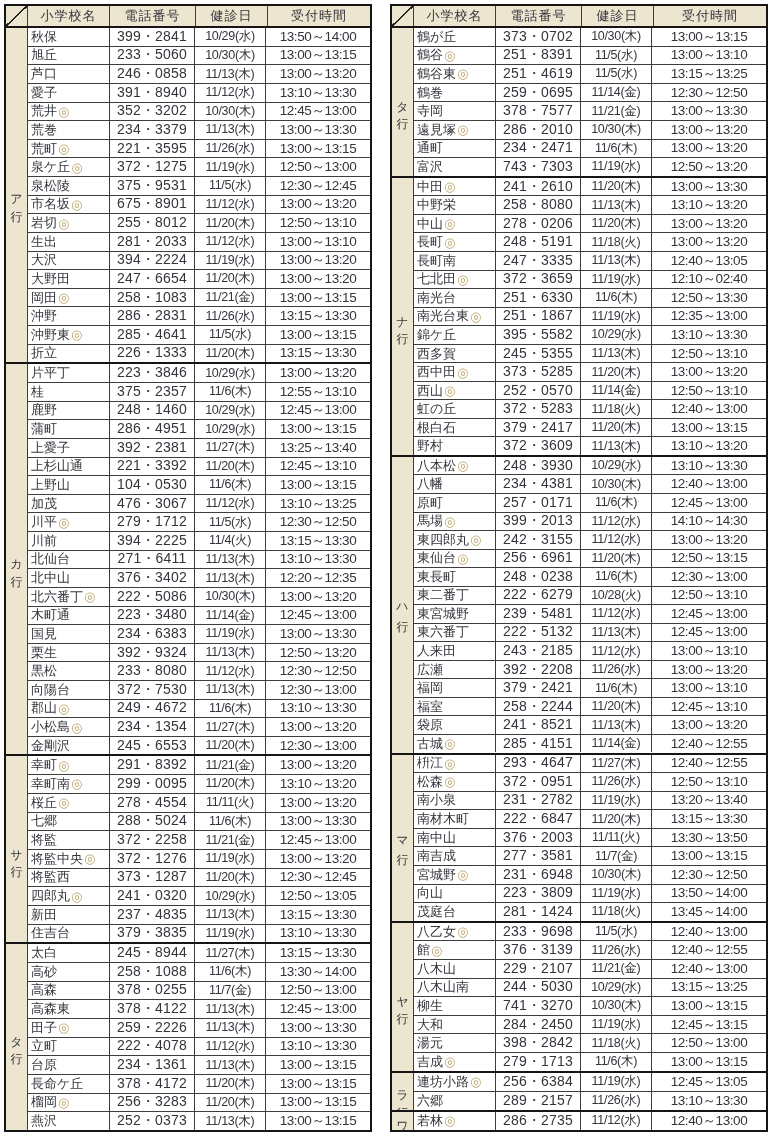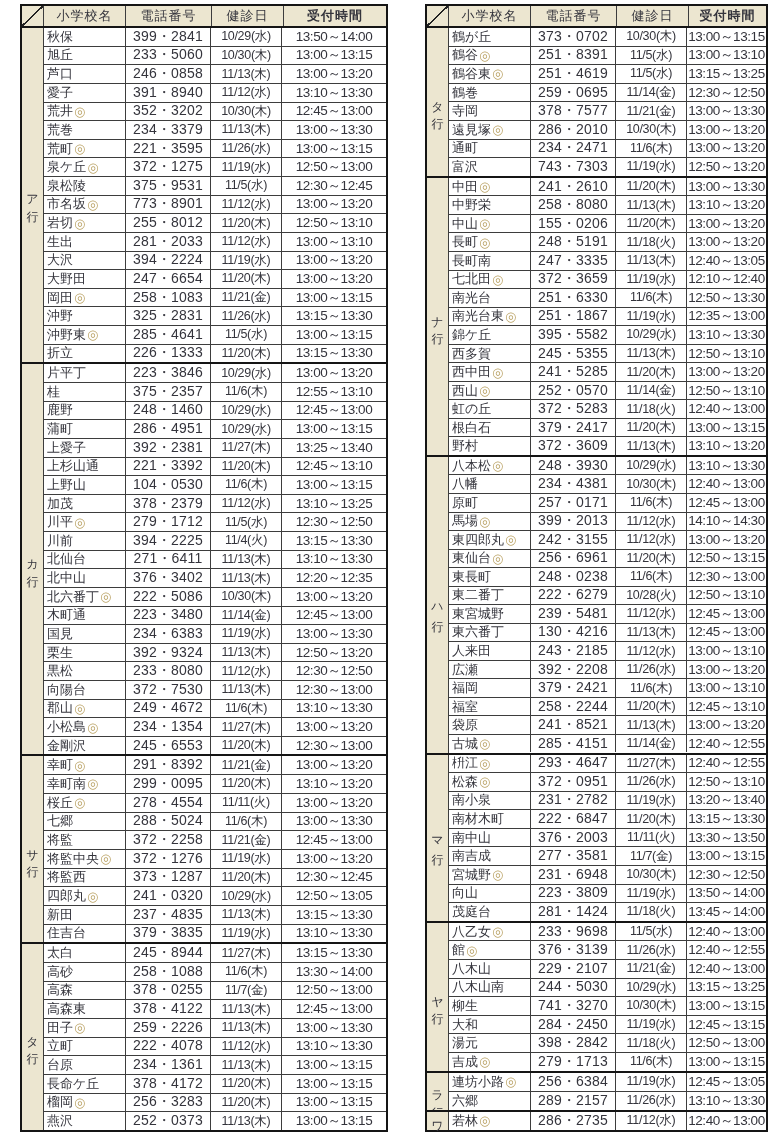--- a/index.html
+++ b/index.html
@@ -5,33 +5,33 @@
   :root{
     --beige:#ece6d0; --heavy:#151515; --light:#3d3d3d;
     --text:#34343c; --gold:#bca569; --bg:#ffffff;
   }
   html,body{margin:0;padding:0;}
   body{
     width:769px;height:1136px;background:var(--bg);
     font-family:"Liberation Sans","DejaVu Sans",sans-serif;
     color:var(--text);overflow:hidden;
   }
-  .page{display:flex;gap:37px;padding:4px 1px 4px 20px;box-sizing:border-box;height:1136px;}
+  .page{display:flex;gap:18px;padding:4px 1px 4px 4px;box-sizing:border-box;height:1136px;}
   .table{border:2px solid var(--heavy);display:flex;flex-direction:column;background:#fff;box-sizing:border-box;}
   .t0{width:368px;}
   .t1{flex:1;}
   .thead{display:flex;flex:0 0 20px;background:var(--beige);border-bottom:2px solid var(--heavy);align-items:stretch;}
   .corner{width:21px;flex:0 0 21px;border-right:1px solid var(--light);
     background-image:linear-gradient(to bottom right,transparent calc(50% - 0.8px),#222 calc(50% - 0.8px),#222 calc(50% + 0.8px),transparent calc(50% + 0.8px));}
   .th{display:flex;align-items:center;justify-content:center;font-size:13px;letter-spacing:1px;}
   .th + .th{border-left:1px solid var(--light);}
   .c-name{width:81px;flex:0 0 81px;}
   .c-phone{width:85px;flex:0 0 85px;}
   .c-date{width:71px;flex:0 0 71px;}
-  .c-time{flex:1;min-width:0;font-weight:bold;}
+  .c-time{flex:1;min-width:0;}
   .tbody{flex:1;display:flex;flex-direction:column;min-height:0;}
   .group{display:flex;min-height:0;flex-basis:0;}
   .group + .group{border-top:2px solid var(--heavy);}
   .glabel{width:21px;flex:0 0 21px;background:var(--beige);border-right:1px solid var(--light);
     display:flex;align-items:center;justify-content:center;}
   .vtext{writing-mode:vertical-rl;text-orientation:upright;font-size:12px;line-height:1;letter-spacing:2px;}
   .rows{flex:1;display:flex;flex-direction:column;min-width:0;}
   .row{flex:1;display:flex;min-height:0;}
   .row + .row{border-top:1px solid var(--light);}
   .cell{display:flex;align-items:center;justify-content:center;white-space:nowrap;overflow:hidden;box-sizing:border-box;}
@@ -133,21 +133,21 @@
               </div>
               <div class="cell phone">375・9531</div>
               <div class="cell date">11/5(水)</div>
               <div class="cell time">12:30～12:45</div>
             </div>
             <div class="row">
               <div class="cell name">
                 <span>市名坂</span>
                 <span class="mark">◎</span>
               </div>
-              <div class="cell phone">773・8901</div>
+              <div class="cell phone">675・8901</div>
               <div class="cell date">11/12(水)</div>
               <div class="cell time">13:00～13:20</div>
             </div>
             <div class="row">
               <div class="cell name">
                 <span>岩切</span>
                 <span class="mark">◎</span>
               </div>
               <div class="cell phone">255・8012</div>
               <div class="cell date">11/20(木)</div>
@@ -183,21 +183,21 @@
                 <span class="mark">◎</span>
               </div>
               <div class="cell phone">258・1083</div>
               <div class="cell date">11/21(金)</div>
               <div class="cell time">13:00～13:15</div>
             </div>
             <div class="row">
               <div class="cell name">
                 <span>沖野</span>
               </div>
-              <div class="cell phone">325・2831</div>
+              <div class="cell phone">286・2831</div>
               <div class="cell date">11/26(水)</div>
               <div class="cell time">13:15～13:30</div>
             </div>
             <div class="row">
               <div class="cell name">
                 <span>沖野東</span>
                 <span class="mark">◎</span>
               </div>
               <div class="cell phone">285・4641</div>
               <div class="cell date">11/5(水)</div>
@@ -271,21 +271,21 @@
                 <span>上野山</span>
               </div>
               <div class="cell phone">104・0530</div>
               <div class="cell date">11/6(木)</div>
               <div class="cell time">13:00～13:15</div>
             </div>
             <div class="row">
               <div class="cell name">
                 <span>加茂</span>
               </div>
-              <div class="cell phone">378・2379</div>
+              <div class="cell phone">476・3067</div>
               <div class="cell date">11/12(水)</div>
               <div class="cell time">13:10～13:25</div>
             </div>
             <div class="row">
               <div class="cell name">
                 <span>川平</span>
                 <span class="mark">◎</span>
               </div>
               <div class="cell phone">279・1712</div>
               <div class="cell date">11/5(水)</div>
@@ -679,21 +679,21 @@
               </div>
               <div class="cell phone">258・8080</div>
               <div class="cell date">11/13(木)</div>
               <div class="cell time">13:10～13:20</div>
             </div>
             <div class="row">
               <div class="cell name">
                 <span>中山</span>
                 <span class="mark">◎</span>
               </div>
-              <div class="cell phone">155・0206</div>
+              <div class="cell phone">278・0206</div>
               <div class="cell date">11/20(木)</div>
               <div class="cell time">13:00～13:20</div>
             </div>
             <div class="row">
               <div class="cell name">
                 <span>長町</span>
                 <span class="mark">◎</span>
               </div>
               <div class="cell phone">248・5191</div>
               <div class="cell date">11/18(火)</div>
@@ -707,21 +707,21 @@
               <div class="cell date">11/13(木)</div>
               <div class="cell time">12:40～13:05</div>
             </div>
             <div class="row">
               <div class="cell name">
                 <span>七北田</span>
                 <span class="mark">◎</span>
               </div>
               <div class="cell phone">372・3659</div>
               <div class="cell date">11/19(水)</div>
-              <div class="cell time">12:10～12:40</div>
+              <div class="cell time">12:10～02:40</div>
             </div>
             <div class="row">
               <div class="cell name">
                 <span>南光台</span>
               </div>
               <div class="cell phone">251・6330</div>
               <div class="cell date">11/6(木)</div>
               <div class="cell time">12:50～13:30</div>
             </div>
             <div class="row">
@@ -747,21 +747,21 @@
               </div>
               <div class="cell phone">245・5355</div>
               <div class="cell date">11/13(木)</div>
               <div class="cell time">12:50～13:10</div>
             </div>
             <div class="row">
               <div class="cell name">
                 <span>西中田</span>
                 <span class="mark">◎</span>
               </div>
-              <div class="cell phone">241・5285</div>
+              <div class="cell phone">373・5285</div>
               <div class="cell date">11/20(木)</div>
               <div class="cell time">13:00～13:20</div>
             </div>
             <div class="row">
               <div class="cell name">
                 <span>西山</span>
                 <span class="mark">◎</span>
               </div>
               <div class="cell phone">252・0570</div>
               <div class="cell date">11/14(金)</div>
@@ -871,21 +871,21 @@
                 <span>東宮城野</span>
               </div>
               <div class="cell phone">239・5481</div>
               <div class="cell date">11/12(水)</div>
               <div class="cell time">12:45～13:00</div>
             </div>
             <div class="row">
               <div class="cell name">
                 <span>東六番丁</span>
               </div>
-              <div class="cell phone">130・4216</div>
+              <div class="cell phone">222・5132</div>
               <div class="cell date">11/13(木)</div>
               <div class="cell time">12:45～13:00</div>
             </div>
             <div class="row">
               <div class="cell name">
                 <span>人来田</span>
               </div>
               <div class="cell phone">243・2185</div>
               <div class="cell date">11/12(水)</div>
               <div class="cell time">13:00～13:10</div>

